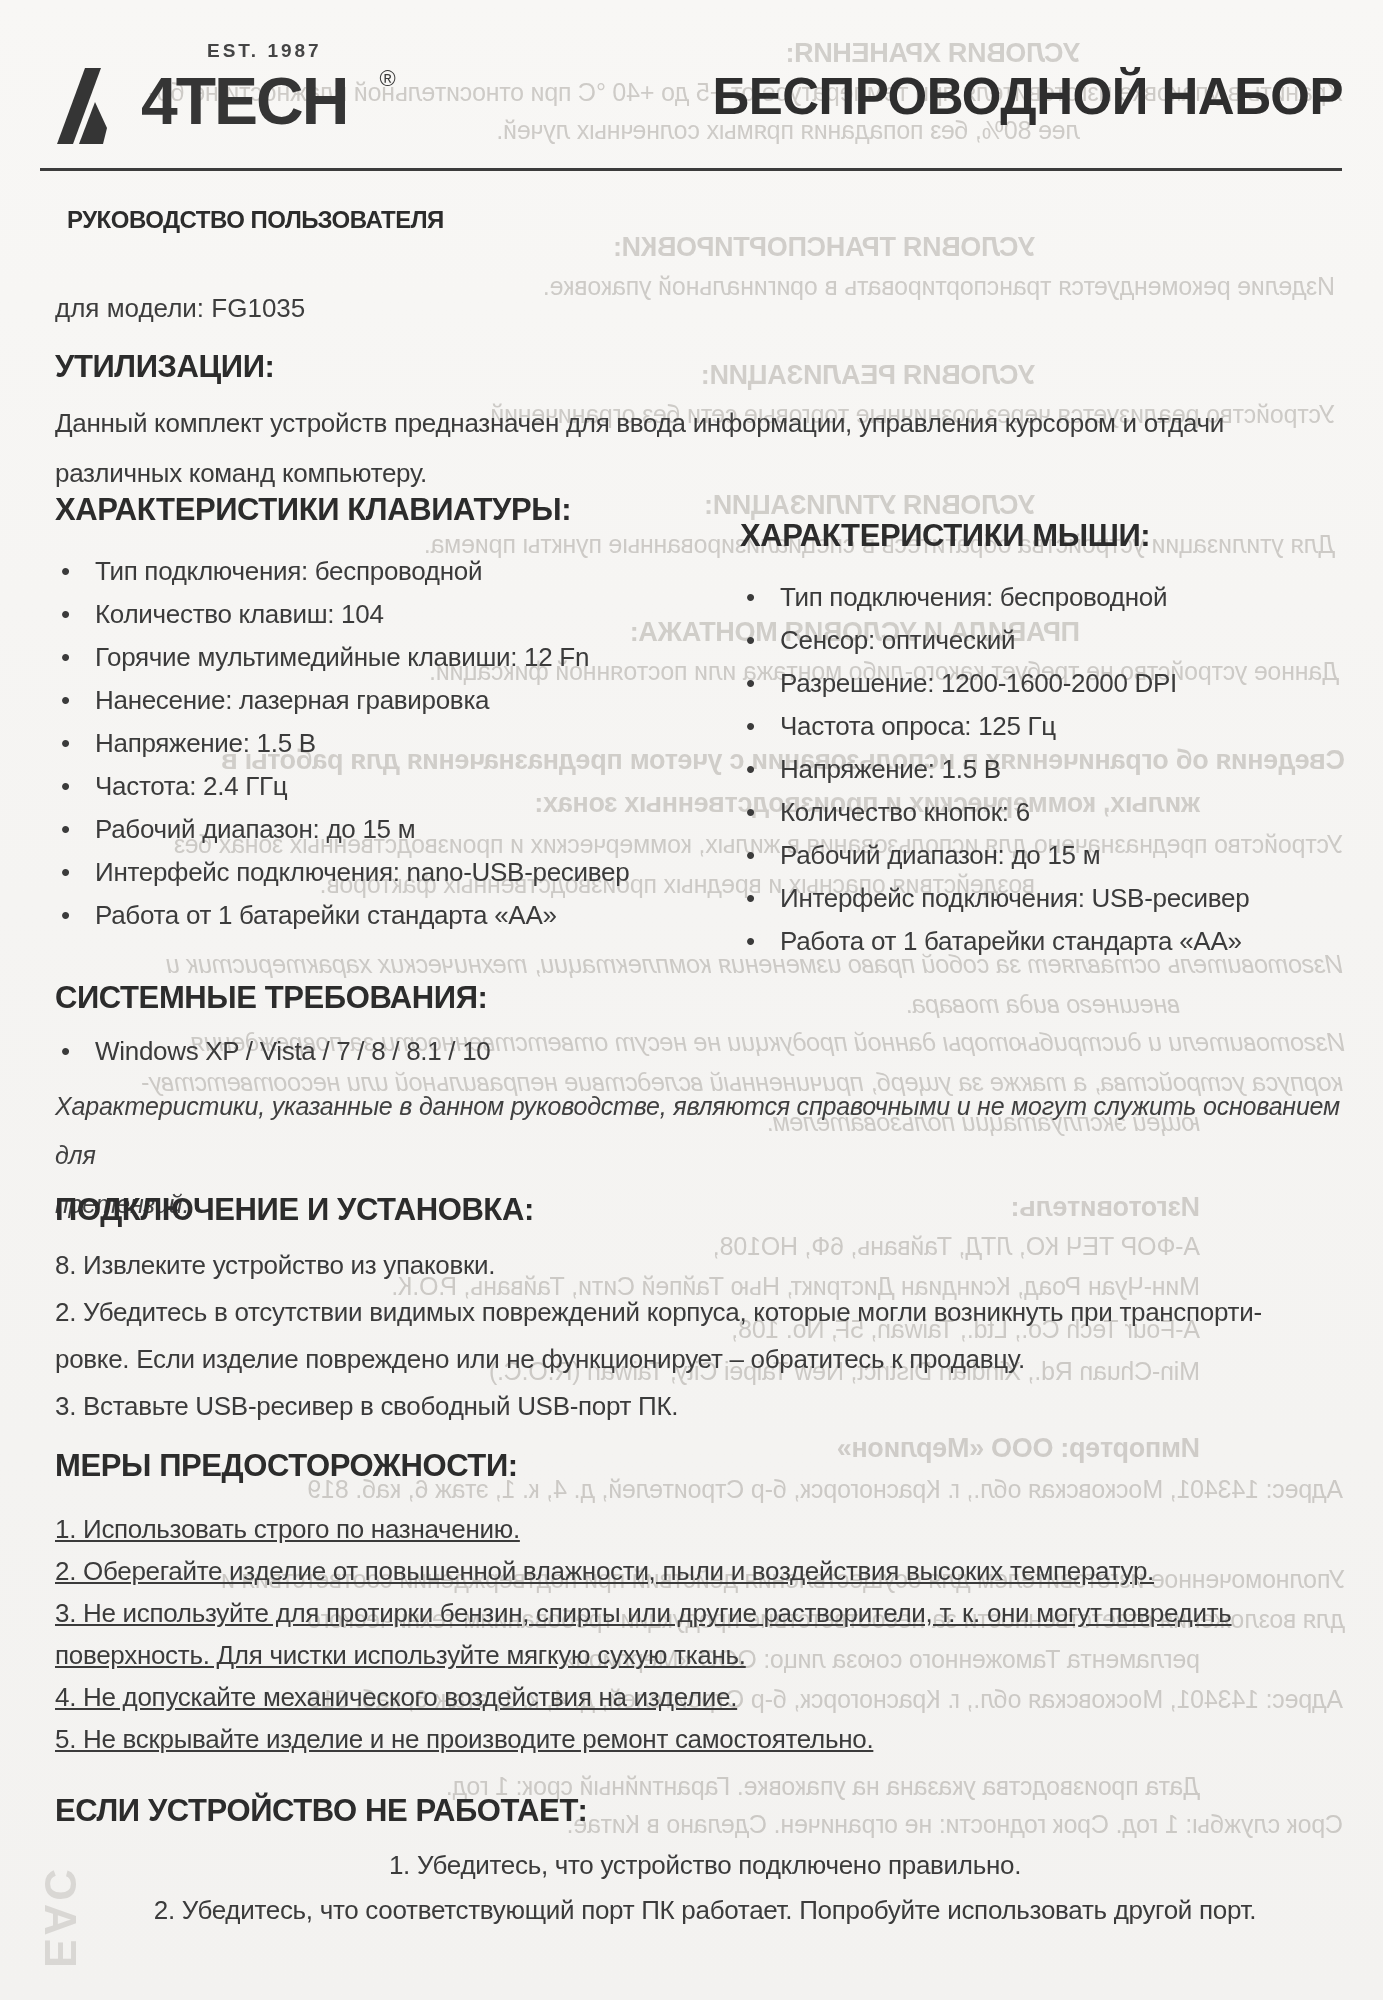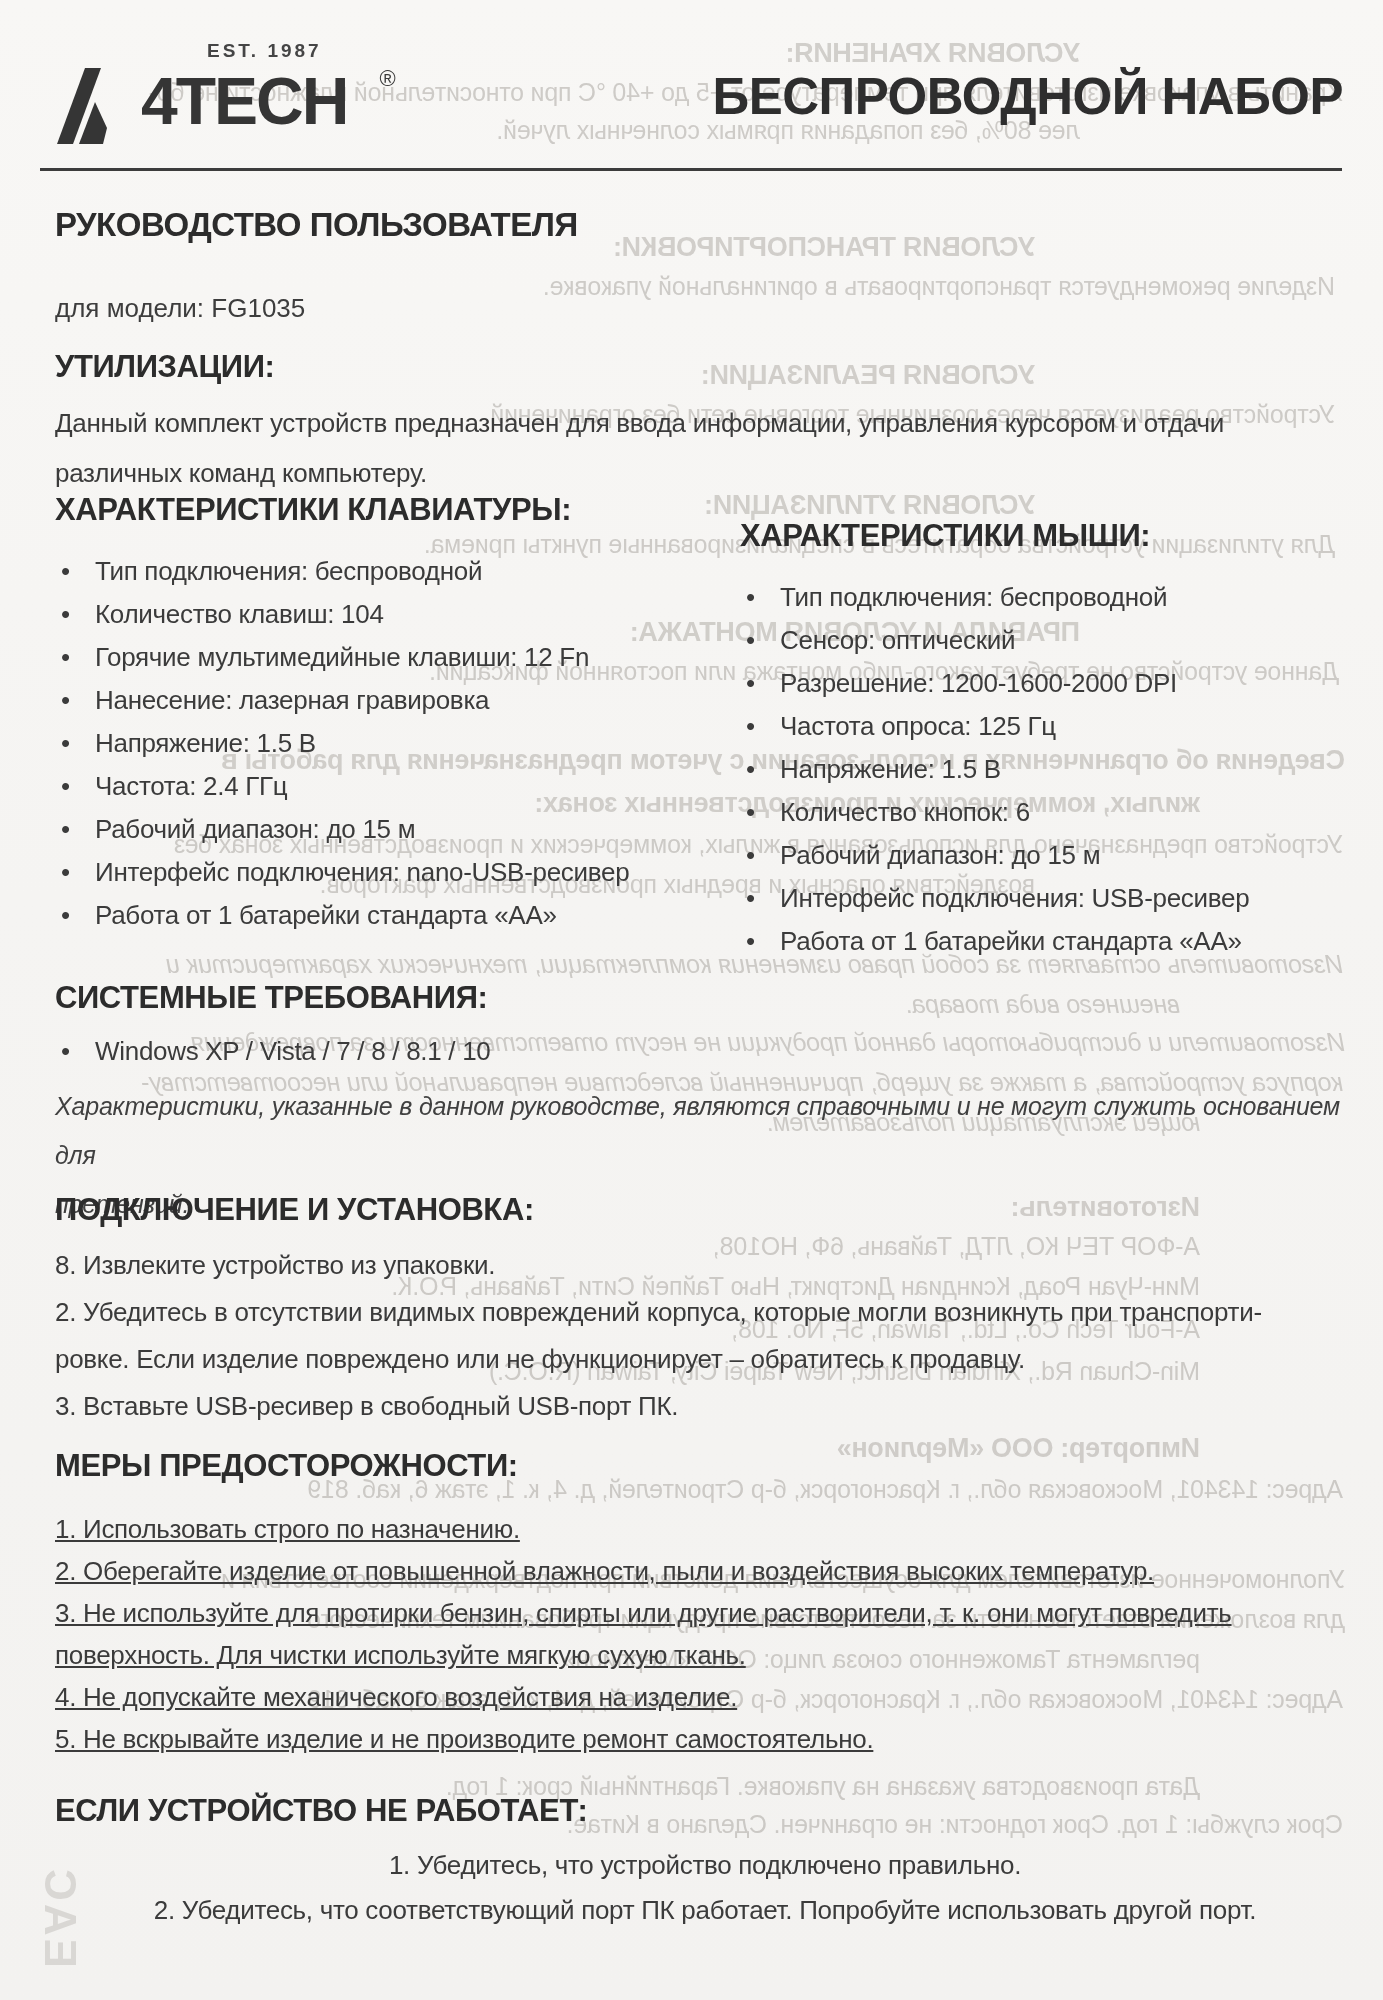--- a/index.html
+++ b/index.html
@@ -23,21 +23,21 @@
   .logo-est{margin-left:152px;font-size:19px;font-weight:600;letter-spacing:3px;color:#454545;}
   .logo-row{display:flex;align-items:flex-start;margin-top:0;gap:30px;}
   .logo-a{width:66px;height:78px;fill:#353535;margin-right:-10px;margin-top:4px;}
   .logo-word{font-size:66px;font-weight:800;letter-spacing:-2px;color:#353535;line-height:78px;}
   .logo-reg{font-size:22px;color:#3a3a3a;margin-left:2px;line-height:1;margin-top:6px;}
   .rule{position:absolute;left:40px;top:168px;width:1302px;height:3px;background:#3c3c3c;}
   .product{position:absolute;right:40px;top:70px;}
   .product-title{font-size:51px;font-weight:700;color:#2e2e2e;letter-spacing:-.5px;line-height:1.05;}
   .product-sub{font-size:29px;color:#333;letter-spacing:-.3px;margin-top:1px;}
   
-  .h1{position:absolute;left:55px;top:206px;font-size:33px;font-weight:700;color:#2c2c2c;letter-spacing:-.5px;}
+  .h1{position:absolute;left:67px;top:206px;font-size:24px;font-weight:700;color:#2c2c2c;letter-spacing:-.5px;}
   .model{position:absolute;left:55px;top:265px;font-size:26px;color:#3d3d3d;margin-top:28px;}
   .h2{font-size:31px;font-weight:700;color:#2c2c2c;letter-spacing:-.4px;margin:0;}
   .abs{position:absolute;}
   .body-text{font-size:26px;line-height:50px;white-space:pre-line;color:#3b3b3b;letter-spacing:-.3px;}
   .speclist{list-style:none;margin:22px 0 0 0;padding:0;font-size:26px;letter-spacing:-.3px;}
   .speclist li{display:flex;line-height:43px;white-space:nowrap;}
   .dot{width:34px;flex:0 0 34px;text-align:left;padding-left:6px;color:#3b3b3b;}
   .note{font-size:25px;font-style:italic;line-height:49px;white-space:pre-line;margin-top:9px;color:#404040;width:1295px;letter-spacing:-.2px;}
   .steps{margin-top:14px;font-size:26px;letter-spacing:-.3px;color:#3b3b3b;}
   .step{white-space:pre-line;}

